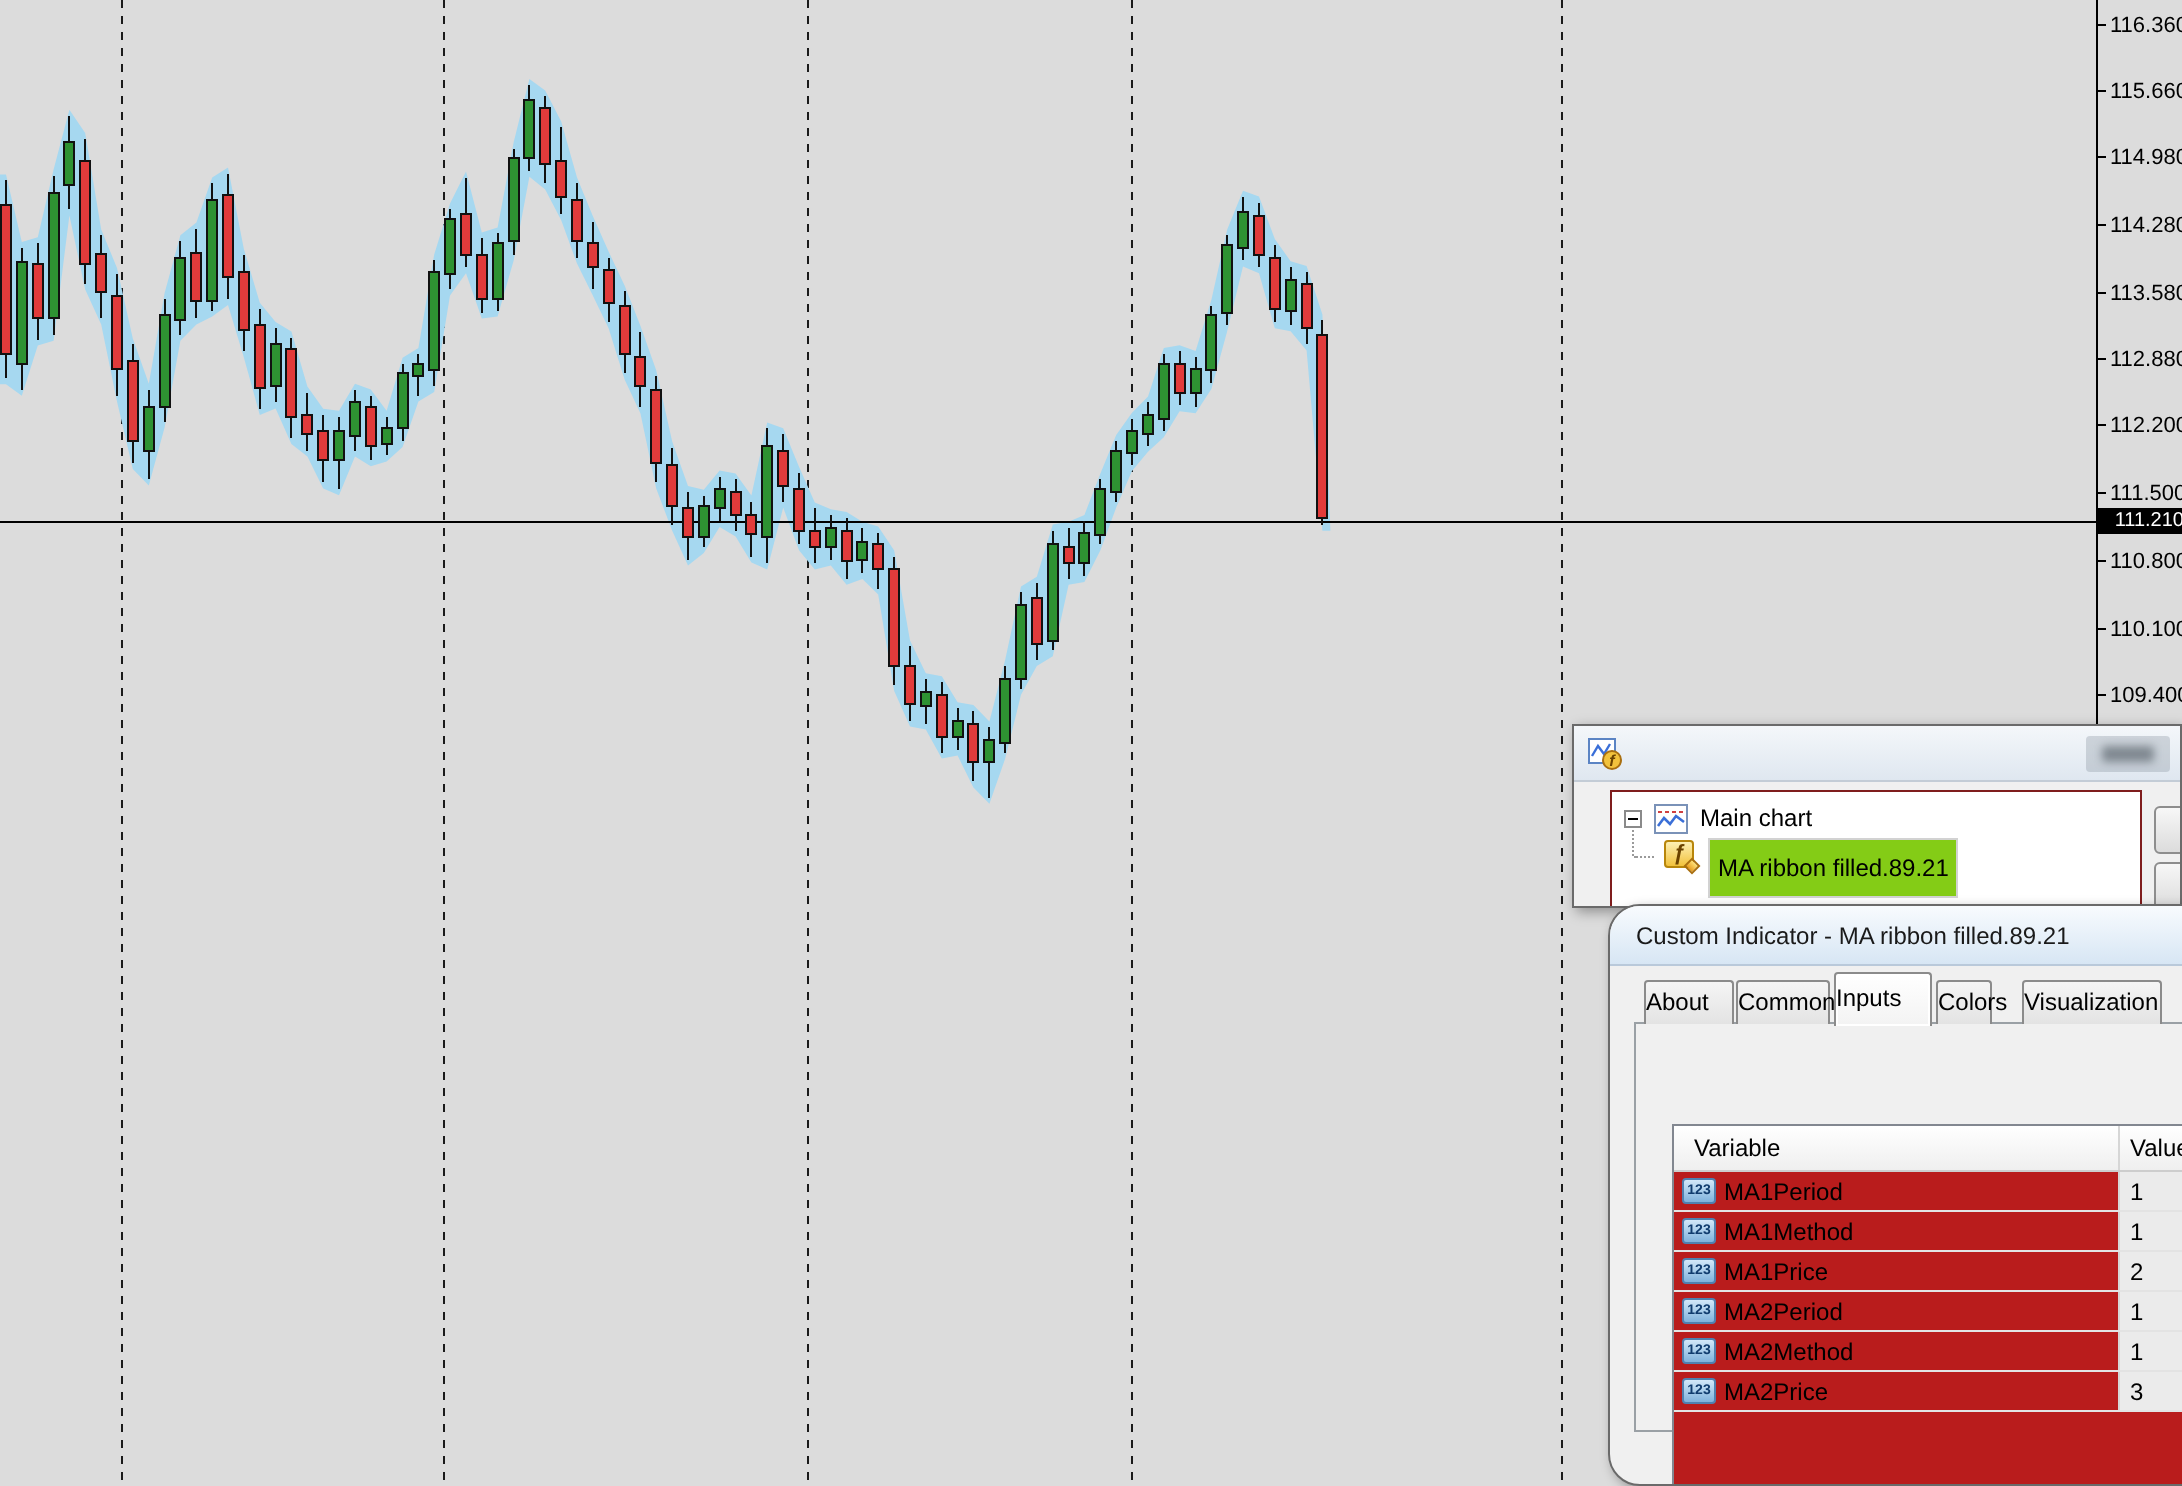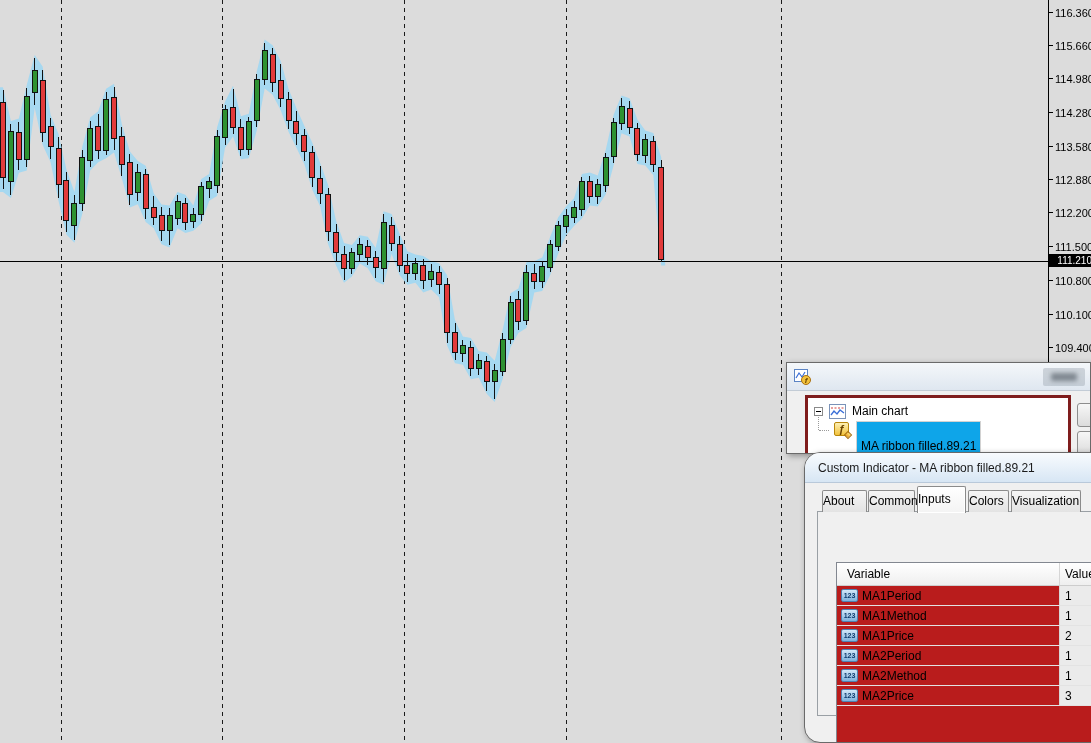--- a/index.html
+++ b/index.html
@@ -25,61 +25,61 @@
   #dlg-ind{left:786px;top:362px;width:305px;height:92px;z-index:5;}
   #dlg-ind .titlebar{height:28px;line-height:28px;
       background:linear-gradient(#f4f7fa,#dfe7f0);border-bottom:1px solid #c3ccd6;}
   #dlg-ind .title-text{position:absolute;left:27px;top:0;}
   #ind-title-icon{position:absolute;left:7px;top:6px;width:17px;height:16px;}
   #titlebar-artifact{position:absolute;left:256px;top:5px;width:42px;height:18px;
       background:rgba(148,158,168,.38);border-radius:2px;}
   #titlebar-artifact:after{content:"";position:absolute;left:8px;top:5px;width:26px;height:8px;
       background:rgba(70,78,88,.55);filter:blur(2px);border-radius:2px;}
   #ind-list{position:absolute;left:18px;top:32px;width:266px;height:70px;
-      background:#fff;border:3px solid #7f1d1d;text-decoration:underline;}
+      background:#fff;border:1px solid #7f1d1d;text-decoration:underline;}
   .tree-row{position:absolute;left:0;height:18px;font-size:12px;color:#000;white-space:nowrap;}
   #tree-row-main{top:5px;}
   #tree-row-ma{top:23px;}
   .expander{position:absolute;left:6px;top:4px;width:9px;height:9px;background:#fff;
       border:1px solid #8a8a8a;}
   .expander:after{content:"";position:absolute;left:1px;top:3px;width:5px;height:1px;background:#000;}
   .tree-vline{position:absolute;left:10px;top:15px;width:1px;height:17px;
       border-left:1px dotted #9a9a9a;}
   .tree-hline{position:absolute;left:11px;top:32px;width:10px;height:1px;
       border-top:1px dotted #9a9a9a;}
   #chart-wave-icon{position:absolute;left:21px;top:1px;width:17px;height:15px;}
   .tree-label-main{position:absolute;left:44px;top:1px;}
   #func-icon{position:absolute;left:26px;top:1px;width:15px;height:14px;
       background:linear-gradient(#fdf0b4,#f2c23c);border:1px solid #b8860b;border-radius:2px;
       color:#6b4300;font-size:11px;font-style:italic;font-weight:bold;
       line-height:12px;text-align:center;}
   #func-icon i{position:absolute;right:-3px;bottom:-3px;width:6px;height:6px;
       background:linear-gradient(#ffe27a,#e89b1c);border:1px solid #a96f10;transform:rotate(45deg);}
-  .tree-label-ma{position:absolute;left:48px;top:0;padding:17px 4px;background:#0ea5e9;
+  .tree-label-ma{position:absolute;left:48px;top:0;padding:7px 4px;background:#84cc16;
       border:1px solid #d2d2d2;}
   .side-btn{position:absolute;left:290px;width:26px;height:24px;border:1px solid #8d8d8d;
       border-radius:3px;background:linear-gradient(#f7f7f7,#dcdcdc);}
   #side-btn-1{top:40px;}
   #side-btn-2{top:68px;}
 
   
   #dlg-cust{left:804px;top:452px;width:314px;height:291px;z-index:6;border-radius:16px;}
   #dlg-cust .titlebar{height:30px;line-height:30px;
       background:linear-gradient(#f8fbfe,#d7e6f4);border-bottom:1px solid #b9c9da;}
   #dlg-cust .title-text{position:absolute;left:13px;top:0;}
   #tabstrip{position:absolute;left:17px;top:37px;height:22px;z-index:3;}
   .tab{position:absolute;top:0;height:22px;line-height:21px;font-size:12px;
       color:#000;background:linear-gradient(#f5f5f5,#e3e3e3);
       border:1px solid #8b8b8b;border-bottom:none;border-radius:2px 2px 0 0;}
   .tab.active{top:-4px;height:27px;line-height:25px;background:linear-gradient(#ffffff,#f3f3f3);
       z-index:4;box-shadow:0 0 0 1px #fff inset;}
   #tab-about{left:0;width:45px;}
   #tab-common{left:46px;width:47px;}
   #tab-inputs{left:95px;width:49px;}
-  #tab-colors{left:146px;width:41px;}
+  #tab-colors{left:146px;width:28px;}
   #tab-visual{left:189px;width:70px;}
   #tabpane{position:absolute;left:12px;top:58px;width:320px;height:205px;
       background:#f0f0f0;border:1px solid #9aa0a5;}
   #ptable{position:absolute;left:18px;top:6px;width:278px;height:188px;
       background:#b91c1c;border:1px solid #828790;overflow:hidden;margin-top:44px;}
   #thead{position:relative;height:23px;background:linear-gradient(#ffffff,#efefef);
       border-bottom:1px solid #cdcdcd;font-size:12px;color:#000;}
   #th-var{position:absolute;left:10px;top:4px;}
   #th-val{position:absolute;left:228px;top:4px;}
   .col-div{position:absolute;top:0;left:222px;width:1px;height:100%;background:#d6d6d6;z-index:2;}

